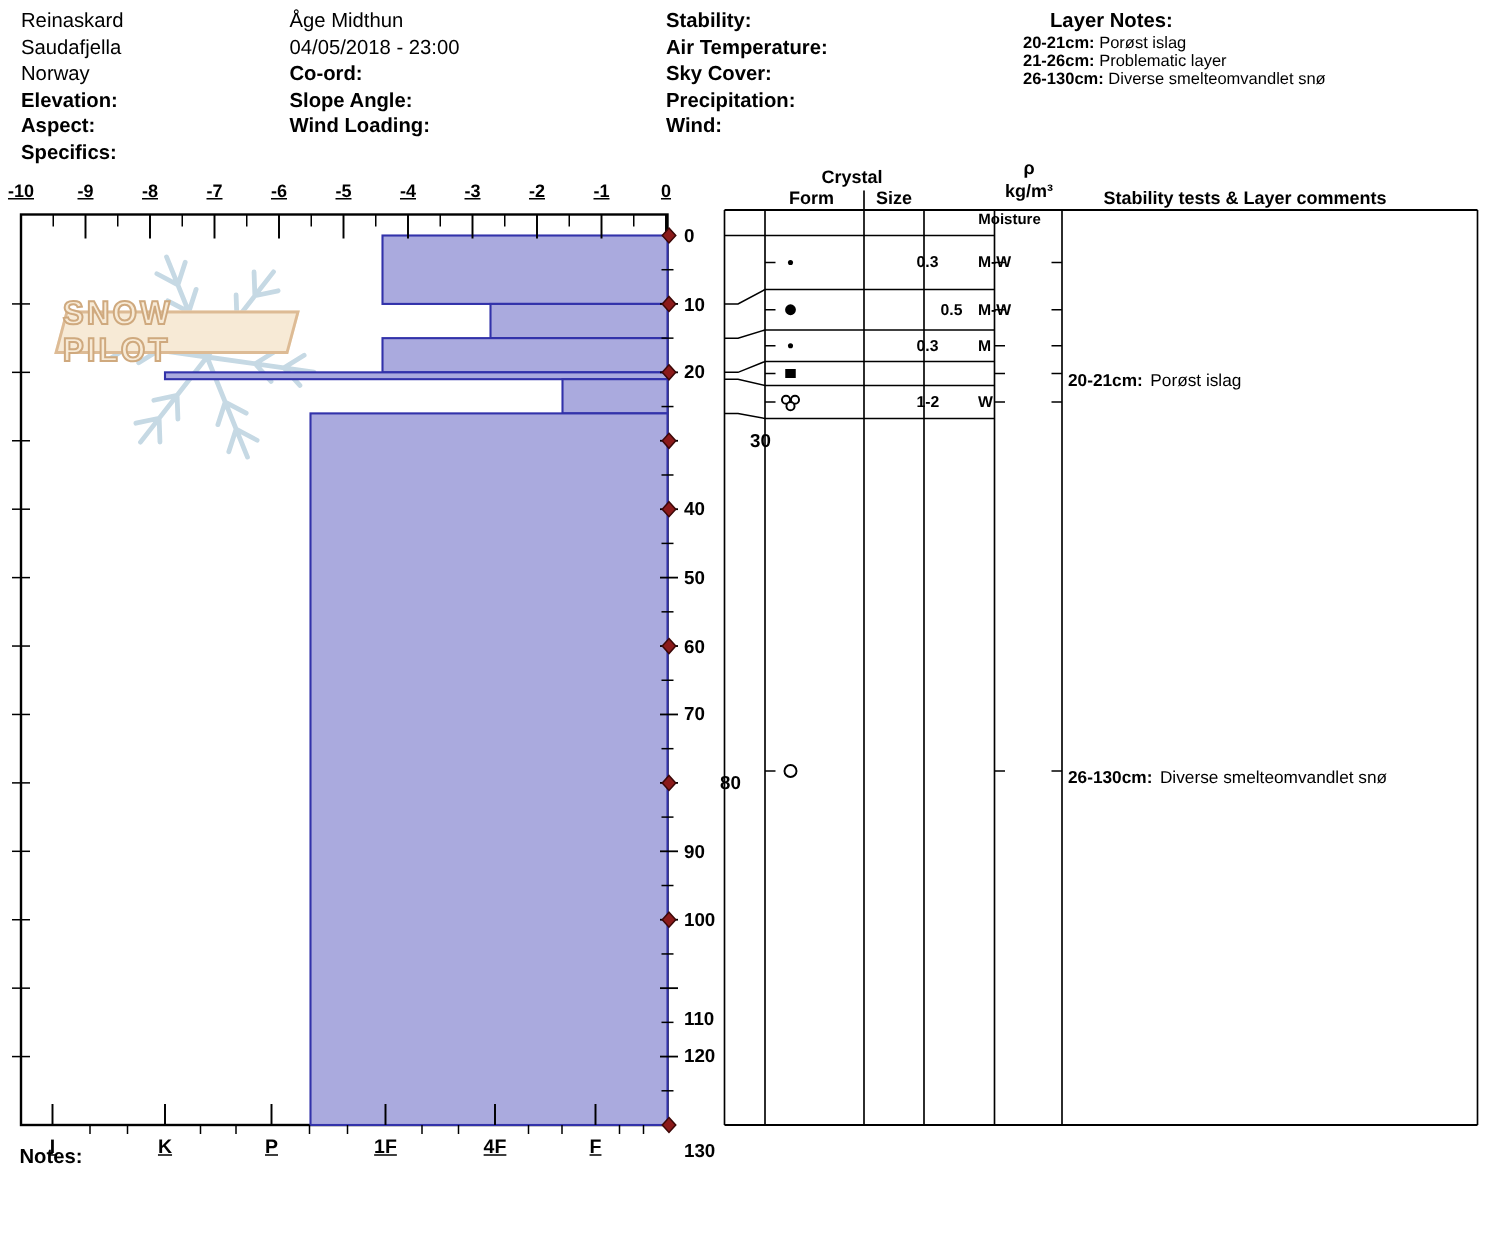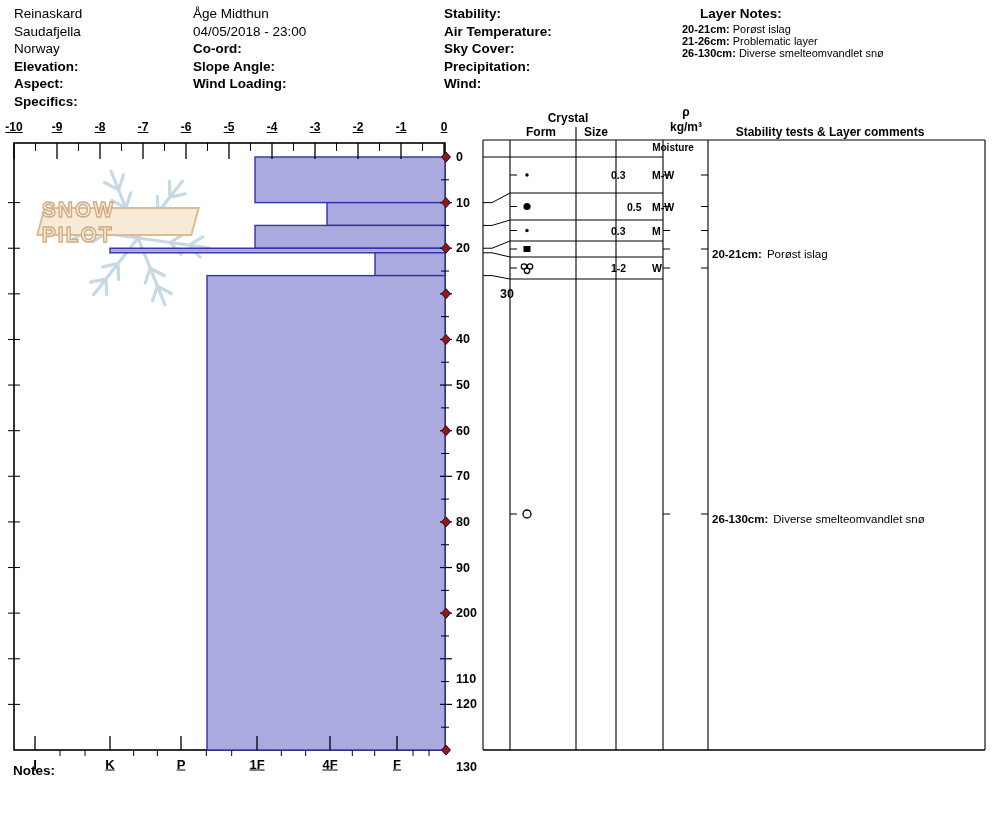--- a/index.html
+++ b/index.html
@@ -229,23 +229,23 @@
     </div>
   <div id="depth-labels" class="abs txt-layer">
       <div class="lbl-left depth-lbl" style="left: 456px; top: 157px;">0</div>
       <div class="lbl-left depth-lbl" style="left: 456px; top: 202.615px;">10</div>
       <div class="lbl-left depth-lbl" style="left: 456px; top: 248.231px;">20</div>
       <div class="lbl-left depth-lbl" style="left: 456px; top: 293.846px; margin-left: 44px;">30</div>
       <div class="lbl-left depth-lbl" style="left: 456px; top: 339.462px;">40</div>
       <div class="lbl-left depth-lbl" style="left: 456px; top: 385.077px;">50</div>
       <div class="lbl-left depth-lbl" style="left: 456px; top: 430.692px;">60</div>
       <div class="lbl-left depth-lbl" style="left: 456px; top: 476.308px;">70</div>
-      <div class="lbl-left depth-lbl" style="left: 456px; top: 521.923px; text-align: right;">80</div>
+      <div class="lbl-left depth-lbl" style="left: 480px; top: 521.923px; text-align: right;">80</div>
       <div class="lbl-left depth-lbl" style="left: 456px; top: 567.538px;">90</div>
-      <div class="lbl-left depth-lbl" style="left: 456px; top: 613.154px;">200</div>
+      <div class="lbl-left depth-lbl" style="left: 456px; top: 613.154px;">100</div>
       <div class="lbl-left depth-lbl" style="left: 456px; top: 658.769px; margin-top: 20px;">110</div>
       <div class="lbl-left depth-lbl" style="left: 456px; top: 704.385px;">120</div>
       <div class="lbl-left depth-lbl" style="left: 456px; top: 750px; margin-top: 17px;">130</div>
     </div>
   <div id="hard-labels" class="abs txt-layer">
       <div class="lbl hard-lbl" style="left: 35px; top: 764px;">I</div>
       <div class="lbl hard-lbl" style="left: 110px; top: 764px;">K</div>
       <div class="lbl hard-lbl" style="left: 181px; top: 764px;">P</div>
       <div class="lbl hard-lbl" style="left: 257px; top: 764px;">1F</div>
       <div class="lbl hard-lbl" style="left: 330px; top: 764px;">4F</div>

